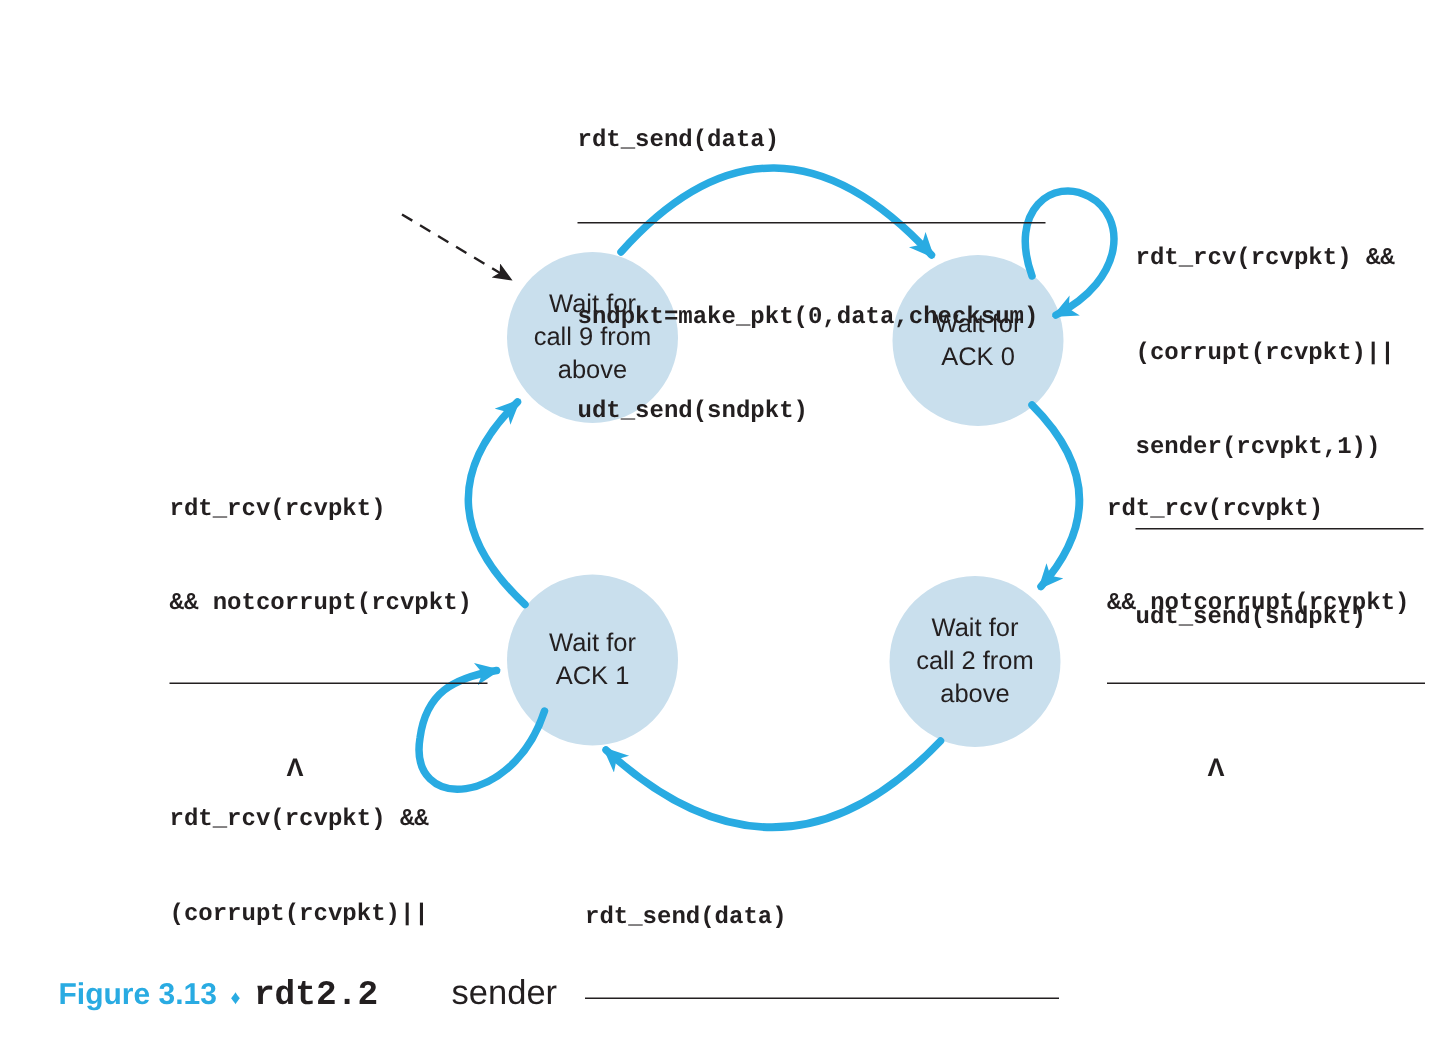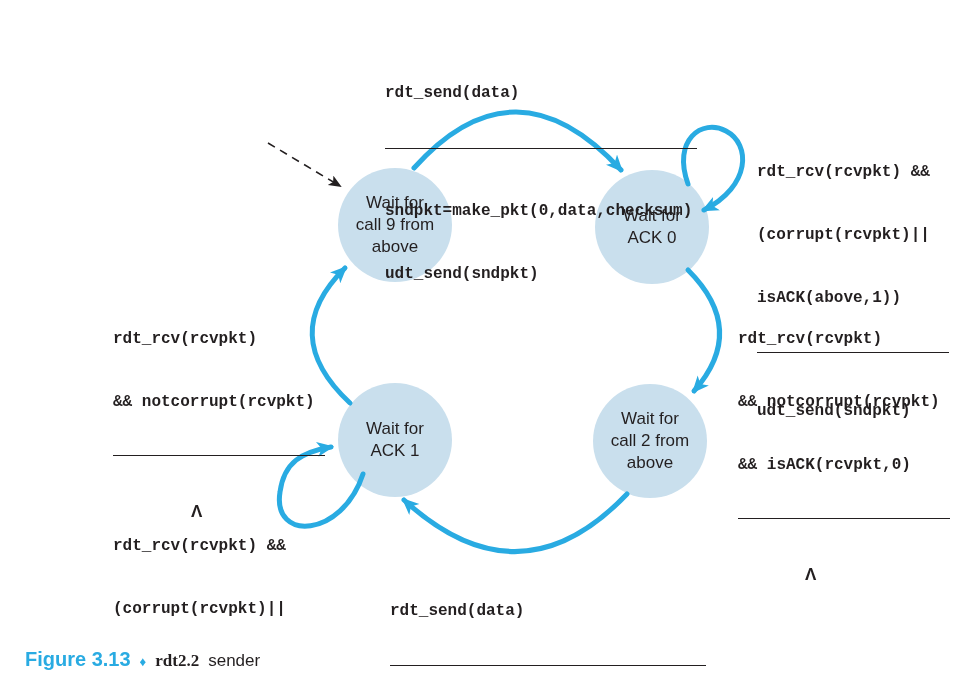--- a/index.html
+++ b/index.html
@@ -22,32 +22,32 @@
     position:absolute;font-family:"Liberation Mono","DejaVu Sans Mono",monospace;
     font-weight:700;font-size:16px;line-height:21px;color:var(--text-dark,#231f20);
     white-space:pre;
   }
   .rule{height:0;border-top:1.6px solid var(--text-dark,#231f20);}
   .lambda-line{
     font-family:"Liberation Sans",sans-serif;font-weight:700;font-size:17px;
     line-height:20px;
   }
   .caption{
-    position:absolute;left:25px;top:648px;display:flex;align-items:baseline;gap:9px;
+    position:absolute;left:39px;top:648px;display:flex;align-items:baseline;gap:9px;
     color:var(--text-dark,#231f20);
   }
   .caption .fig-label{
     font-family:"Liberation Sans",sans-serif;font-weight:700;font-size:20px;
     color:var(--accent,#29abe2);
   }
   .caption .fig-sep{font-size:13px;color:var(--accent,#29abe2);}
   .caption .fig-code{
-    font-family:Liberation Serif, serif;font-weight:700;font-size:17px;
+    font-family:Liberation Mono, monospace;font-weight:700;font-size:23px;
   }
-  .caption .fig-text{font-size:17px;}
+  .caption .fig-text{font-size:23px;margin-left:40px;}
 </style>
 </head>
 <body>
 
 <div class="canvas">
 
   <div class="state" style="left:338px;top:168px">
     <div class="state-text">
       <span>Wait for</span>
       <span>call 9 from</span>
@@ -100,29 +100,28 @@
   <div class="code-block" style="left:385px;top:41px">
     <div>rdt_send(data)</div>
     <div class="rule" style="width:312px;margin-top:2px"></div>
     <div style="margin-top:10px">sndpkt=make_pkt(0,data,checksum)</div>
     <div>udt_send(sndpkt)</div>
   </div>
 
   <div class="code-block" style="left:757px;top:120px">
     <div>rdt_rcv(rcvpkt) &amp;&amp;</div>
     <div>(corrupt(rcvpkt)||</div>
-    <div>isACK(above,1))</div>
+    <div>sender(rcvpkt,1))</div>
     <div class="rule" style="width:192px;margin-top:1px"></div>
     <div style="margin-top:6px">udt_send(sndpkt)</div>
   </div>
 
   <div class="code-block" style="left:738px;top:287px">
     <div>rdt_rcv(rcvpkt)</div>
     <div>&amp;&amp; notcorrupt(rcvpkt)</div>
-    <div>&amp;&amp; isACK(rcvpkt,0)</div>
     <div class="rule" style="width:212px"></div>
     <div class="lambda-line" style="margin-top:4px;padding-left:67px">Λ</div>
   </div>
 
   <div class="code-block" style="left:113px;top:287px">
     <div>rdt_rcv(rcvpkt)</div>
     <div>&amp;&amp; notcorrupt(rcvpkt)</div>
     <div class="rule" style="width:212px"></div>
     <div class="lambda-line" style="margin-top:4px;padding-left:78px">Λ</div>
   </div>

